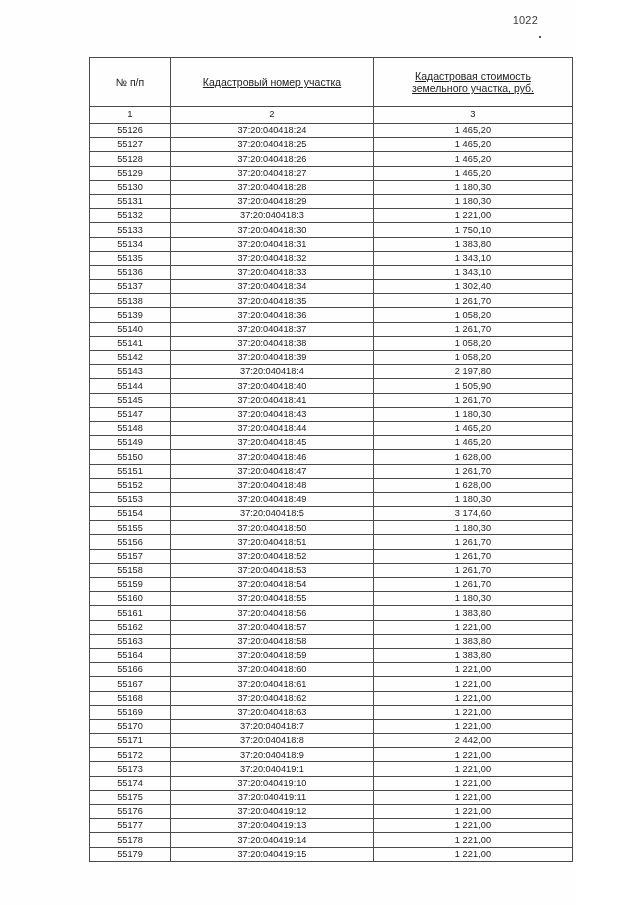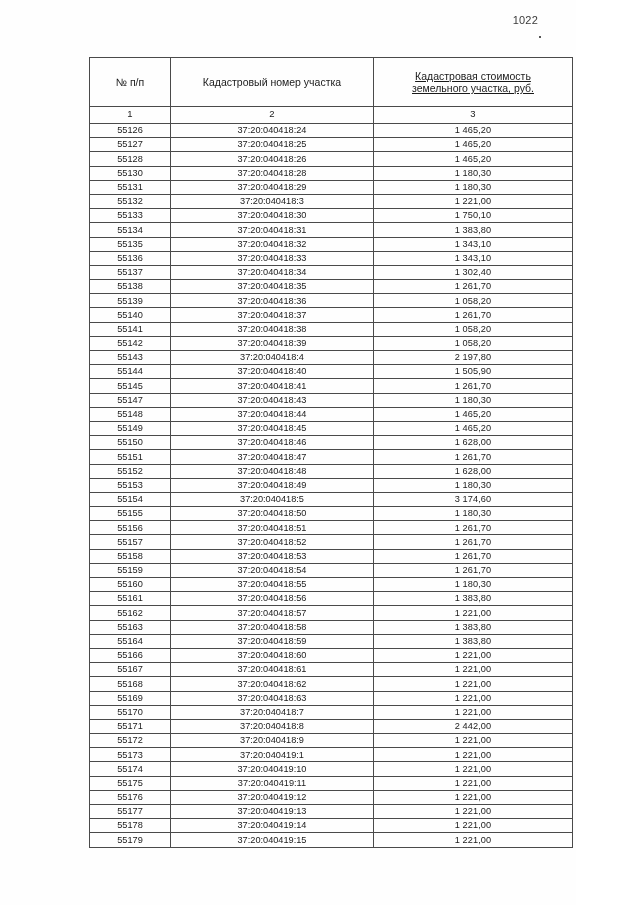--- a/index.html
+++ b/index.html
@@ -57,21 +57,21 @@
     vertical-align: middle;
     line-height: 1.15;
   }
   table.cadastre thead th {
     font-weight: normal;
     font-size: 10.5px;
     padding: 4px 3px;
     height: 40px;
   }
   th.col-num { width: 74px; }
-  th.col-cad { width: 196px; }
+  th.col-cad { width: 196px; text-decoration: underline; }
   th.col-val { width: 192px; }
 
   table.cadastre thead tr.numbering th {
     height: 13px;
     font-size: 9.5px;
     padding: 1px 0 2px 0;
   }
   table.cadastre tbody td {
     height: 13.2px;
     font-size: 9.2px;
@@ -116,20 +116,25 @@
             <td>55127</td>
             <td>37:20:040418:25</td>
             <td class="val-cell">1 465,20</td>
           </tr>
           <tr>
             <td>55128</td>
             <td>37:20:040418:26</td>
             <td class="val-cell">1 465,20</td>
           </tr>
           <tr>
+            <td>55129</td>
+            <td>37:20:040418:27</td>
+            <td class="val-cell">1 465,20</td>
+          </tr>
+          <tr>
             <td>55130</td>
             <td>37:20:040418:28</td>
             <td class="val-cell">1 180,30</td>
           </tr>
           <tr>
             <td>55131</td>
             <td>37:20:040418:29</td>
             <td class="val-cell">1 180,30</td>
           </tr>
           <tr>

